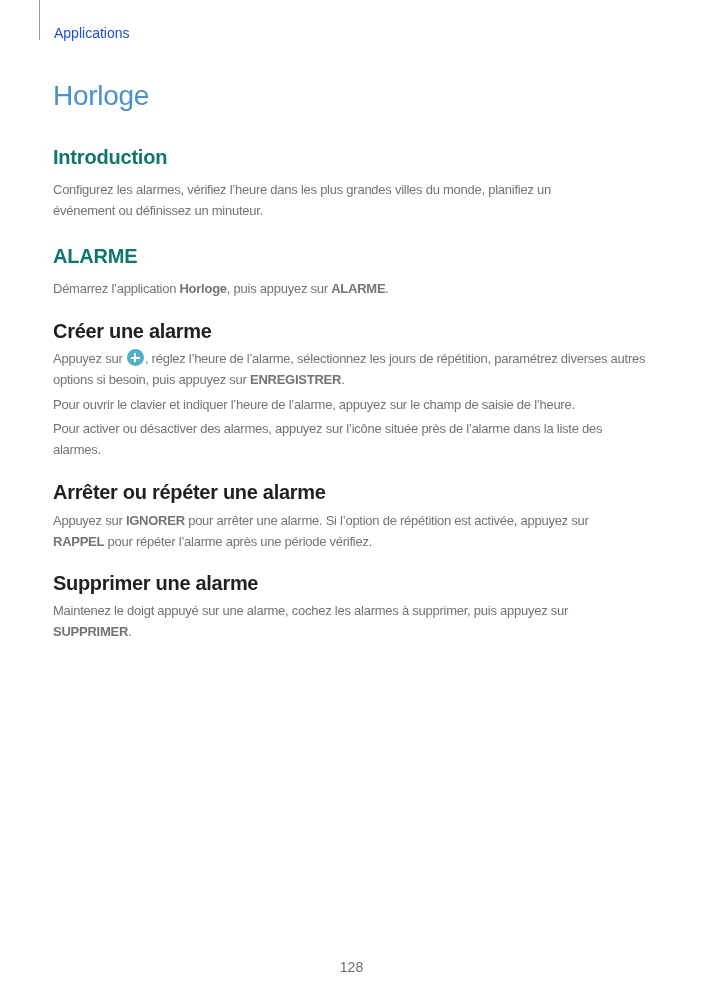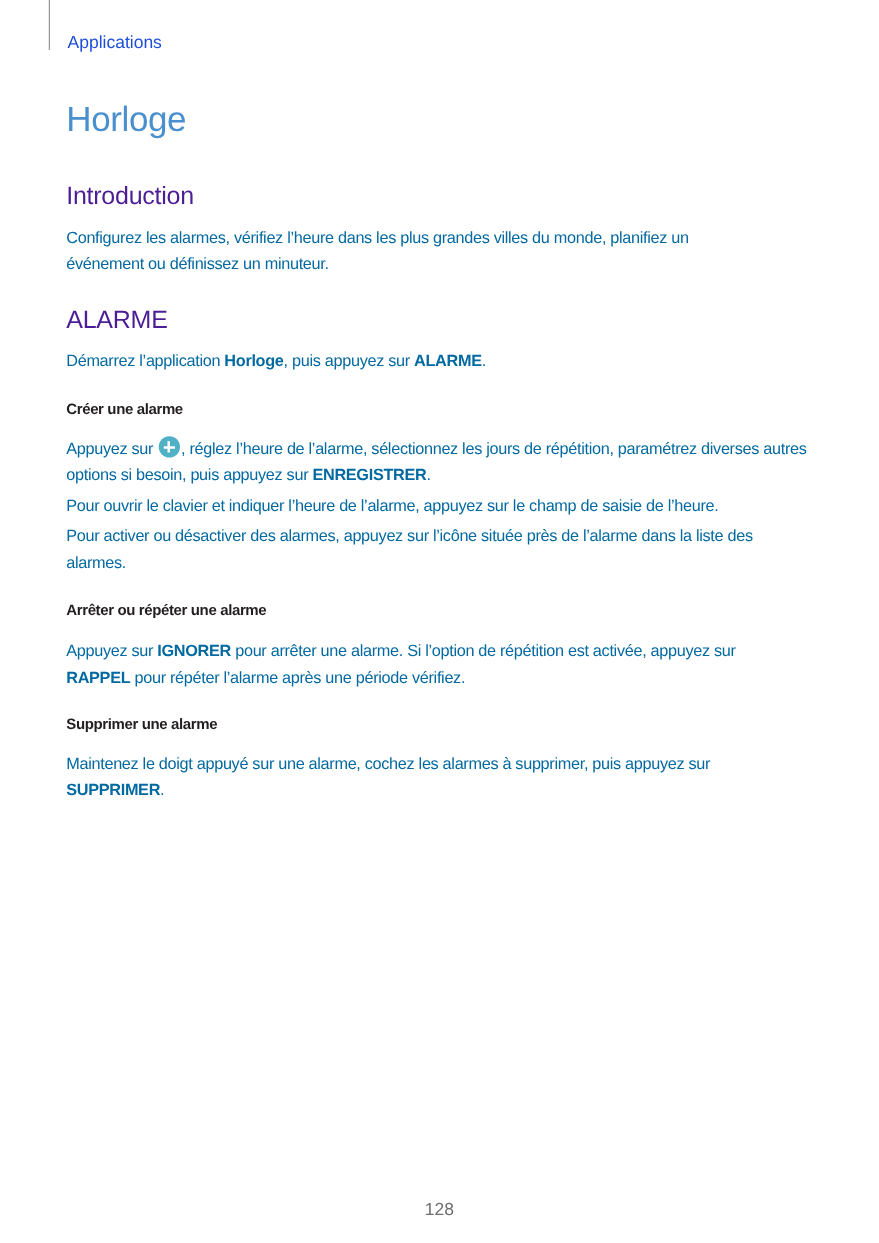--- a/index.html
+++ b/index.html
@@ -1,23 +1,23 @@
 <!DOCTYPE html>
 <html><head>
 <meta charset="utf-8">
 <style>
   html, body { margin:0; padding:0; background:#ffffff; }
   body { width:703px; height:994px; position:relative; overflow:hidden;
          font-family:"Liberation Sans", sans-serif; color:#231f20; }
   .vrule { position:absolute; left:39px; top:0; width:1px; height:40px; background:#9a9a9a; }
   .section-label { position:absolute; left:54px; top:25px; font-size:14px; color:#1d4ed8; }
   .page-title { position:absolute; left:53px; top:80px; font-size:28px; color:#4a8fce; margin:0; font-weight:normal; letter-spacing:-0.3px; }
-  .h2 { position:absolute; left:53px; font-size:20px; color:#4c1d95; margin:0; font-weight:normal; letter-spacing:-0.2px; }
-  .h3 { position:absolute; left:53px; font-size:12px; color:#231f20; margin:0; font-weight:bold; letter-spacing:-0.3px; }
-  .p { position:absolute; left:53px; width:600px; font-size:13px; line-height:21px; color:#0369a1; margin:0; letter-spacing:-0.25px; }
+  .h2 { position:absolute; left:53px; font-size:20px; color:#0f766e; margin:0; font-weight:bold; letter-spacing:-0.2px; }
+  .h3 { position:absolute; left:53px; font-size:20px; color:#231f20; margin:0; font-weight:bold; letter-spacing:-0.3px; }
+  .p { position:absolute; left:53px; width:600px; font-size:13px; line-height:21px; color:#737373; margin:0; letter-spacing:-0.25px; }
   .p b { font-weight:bold; }
   .plus-icon { display:inline-block; width:17px; height:17px; border-radius:50%; background:#4fb0c6; vertical-align:-3px; position:relative; margin:0 1px; }
   .plus-icon::before, .plus-icon::after { content:""; position:absolute; background:#fff; }
   .plus-icon::before { left:4px; right:4px; top:7.5px; height:2px; }
   .plus-icon::after { top:4px; bottom:4px; left:7.5px; width:2px; }
   .page-number { position:absolute; left:0; width:703px; top:959px; text-align:center; font-size:14px; color:#6d6e71; }
 </style>
 </head>
 <body>
 

